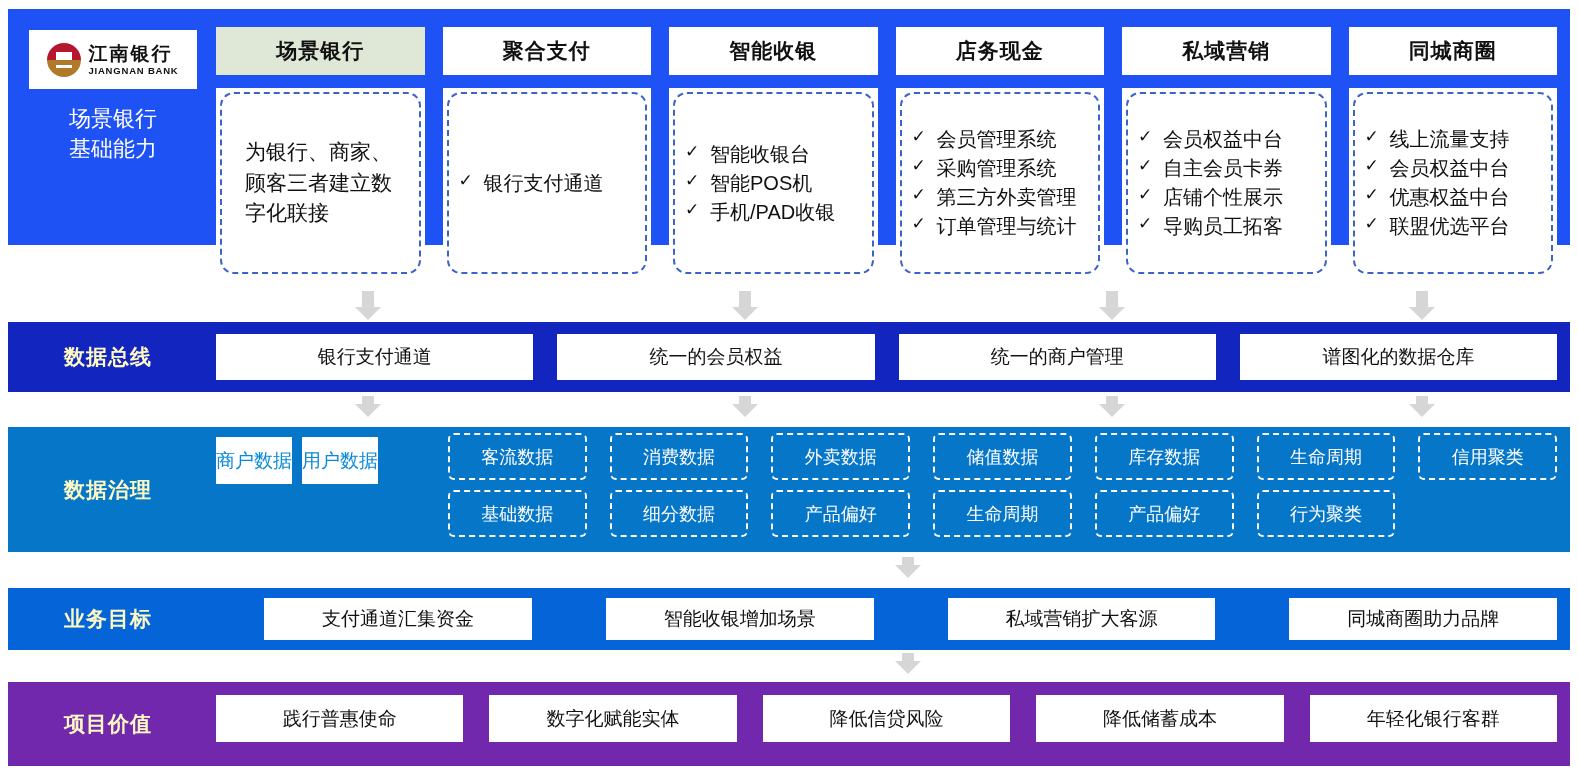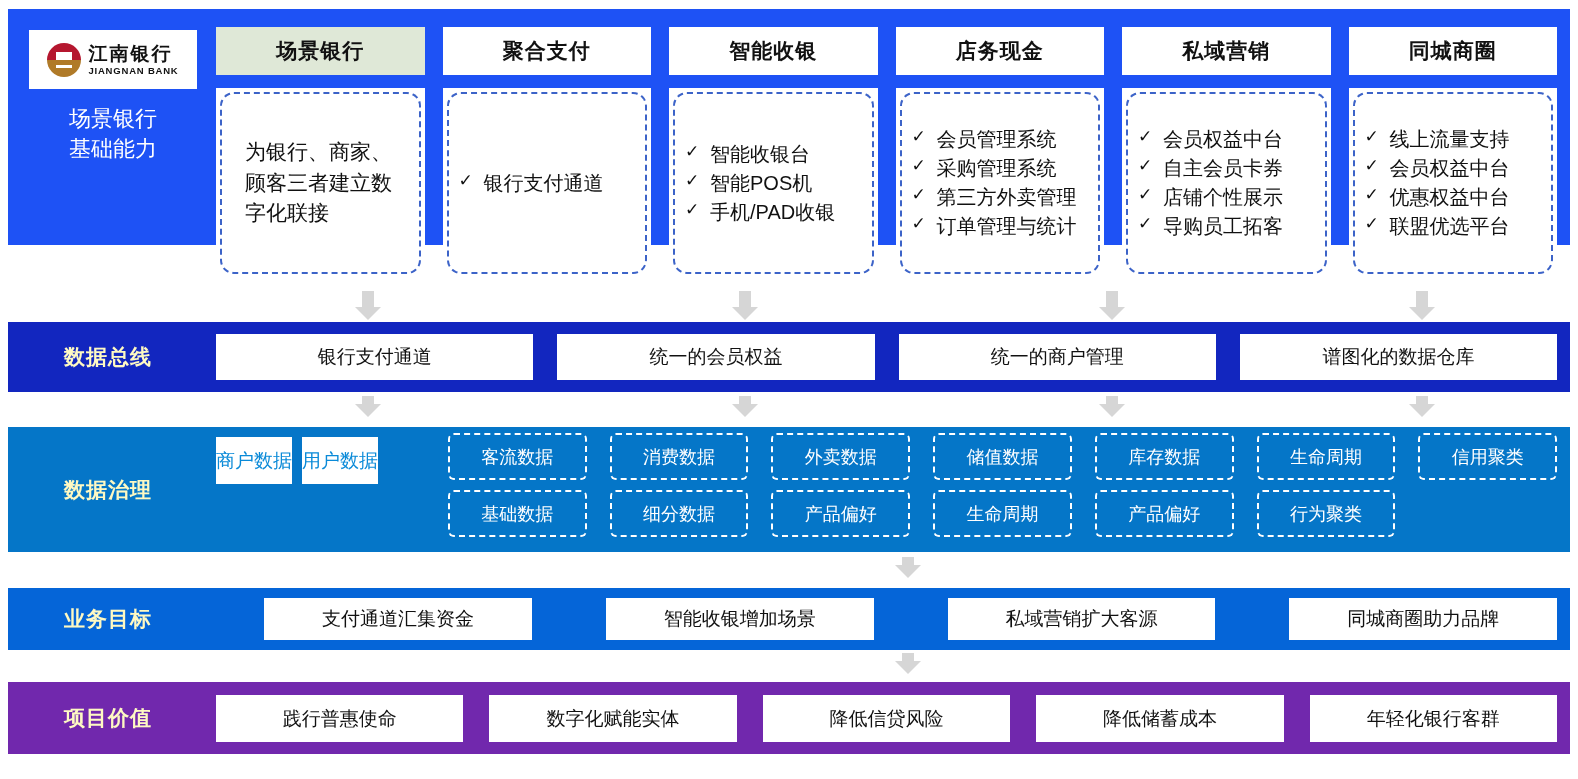--- a/index.html
+++ b/index.html
@@ -113,21 +113,21 @@
 
   
   #band-goal { top: 588px; height: 62px; background: #0565d8; }
   #goal-items { position: absolute; left: 208px; top: 10px; right: 13px; height: 42px; display: flex; gap: 26px; }
   .goal-item {
     flex: 1 1 0; background: #ffffff; display: flex; align-items: center; justify-content: center;
     font-size: 19px; font-weight: 400; color: #111111; margin-left: 48px;
   }
 
   
-  #band-value { top: 682px; height: 72px; background: #7128ad; }
+  #band-value { top: 682px; height: 84px; background: #7128ad; }
   #value-items { position: absolute; left: 208px; top: 13px; right: 13px; height: 47px; display: flex; gap: 26px; }
   .value-item {
     flex: 1 1 0; background: #ffffff; display: flex; align-items: center; justify-content: center;
     font-size: 19px; color: #111111;
   }
 </style>
 </head>
 <body>
 
 <div id="page">

